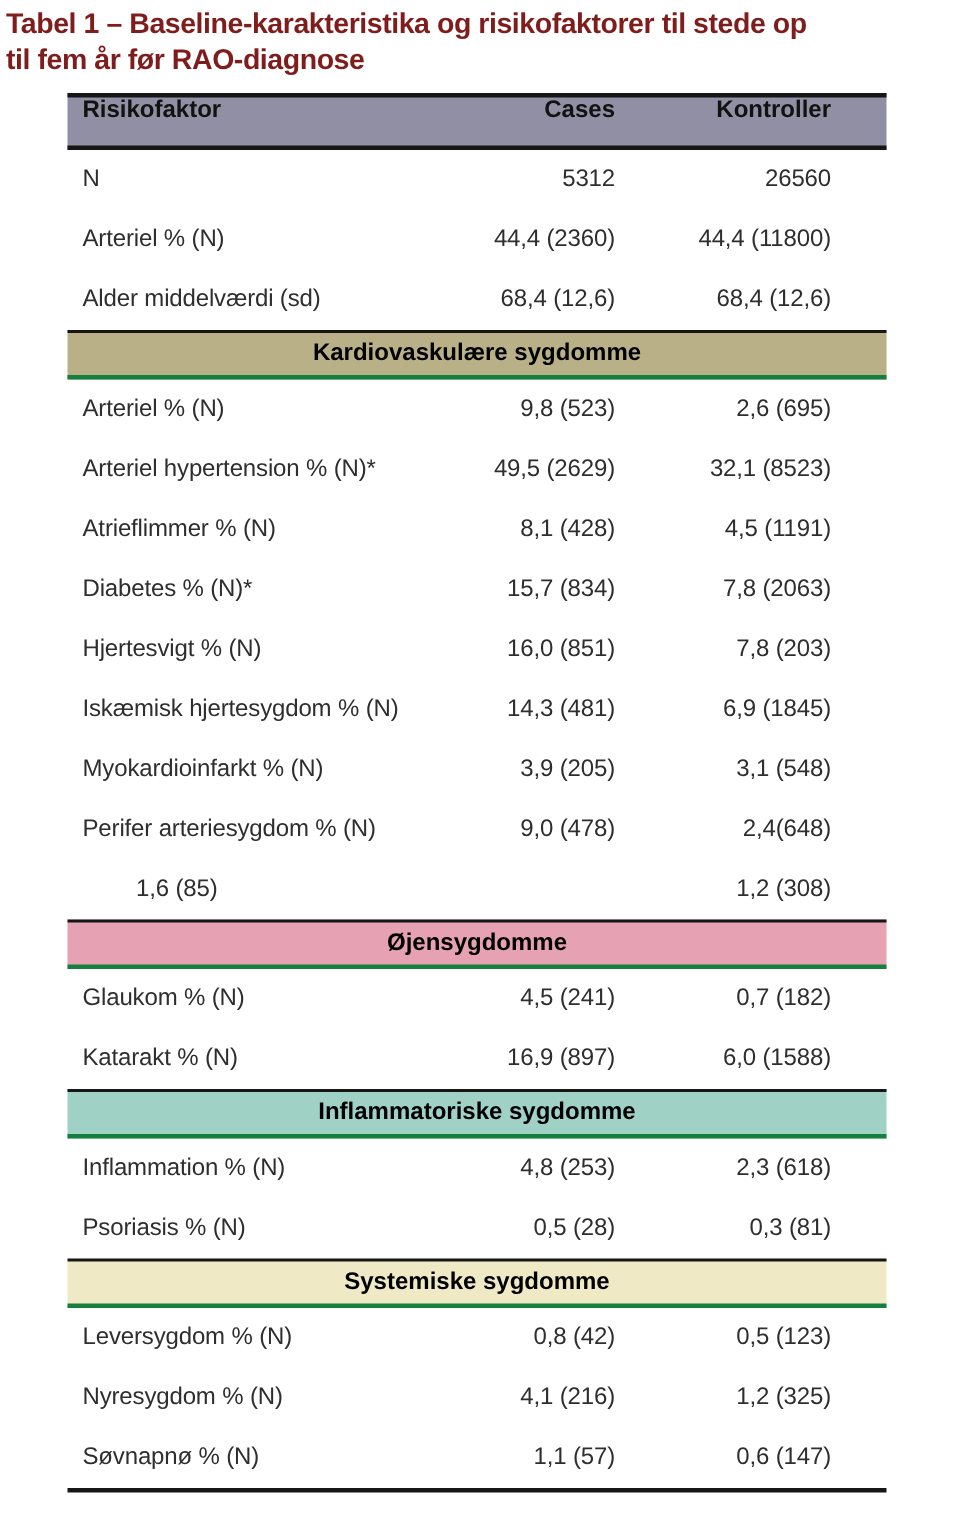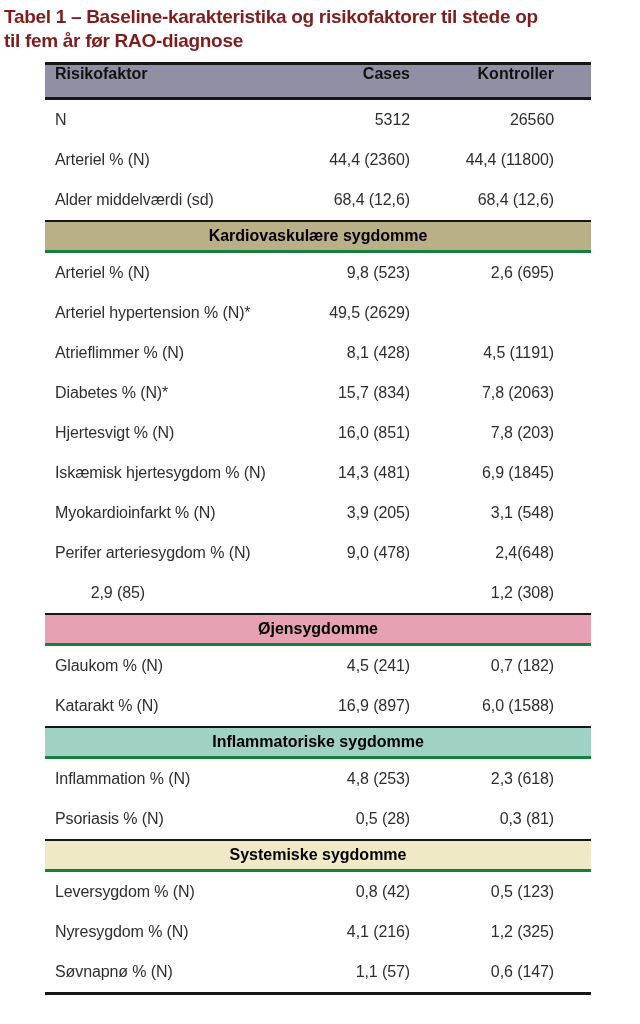--- a/index.html
+++ b/index.html
@@ -93,20 +93,21 @@
         </div>
         <div class="secbar" style="background: rgb(185, 176, 136);">Kardiovaskulære sygdomme</div>
         <div class="row">
           <div class="c1">Arteriel % (N)</div>
           <div class="c2">9,8 (523)</div>
           <div class="c3">2,6 (695)</div>
         </div>
         <div class="row">
           <div class="c1">Arteriel hypertension % (N)*</div>
           <div class="c2">49,5 (2629)</div>
+          <div class="c3">32,1 (8523)</div>
         </div>
         <div class="row">
           <div class="c1">Atrieflimmer % (N)</div>
           <div class="c2">8,1 (428)</div>
           <div class="c3">4,5 (1191)</div>
         </div>
         <div class="row">
           <div class="c1">Diabetes % (N)*</div>
           <div class="c2">15,7 (834)</div>
           <div class="c3">7,8 (2063)</div>
@@ -125,21 +126,21 @@
           <div class="c1">Myokardioinfarkt % (N)</div>
           <div class="c2">3,9 (205)</div>
           <div class="c3">3,1 (548)</div>
         </div>
         <div class="row">
           <div class="c1">Perifer arteriesygdom % (N)</div>
           <div class="c2">9,0 (478)</div>
           <div class="c3">2,4(648)</div>
         </div>
         <div class="row">
-          <div class="c2">2,9 (85)</div>
+          <div class="c2">1,6 (85)</div>
           <div class="c3">1,2 (308)</div>
         </div>
         <div class="secbar" style="background: rgb(230, 161, 178);">Øjensygdomme</div>
         <div class="row">
           <div class="c1">Glaukom % (N)</div>
           <div class="c2">4,5 (241)</div>
           <div class="c3">0,7 (182)</div>
         </div>
         <div class="row">
           <div class="c1">Katarakt % (N)</div>

